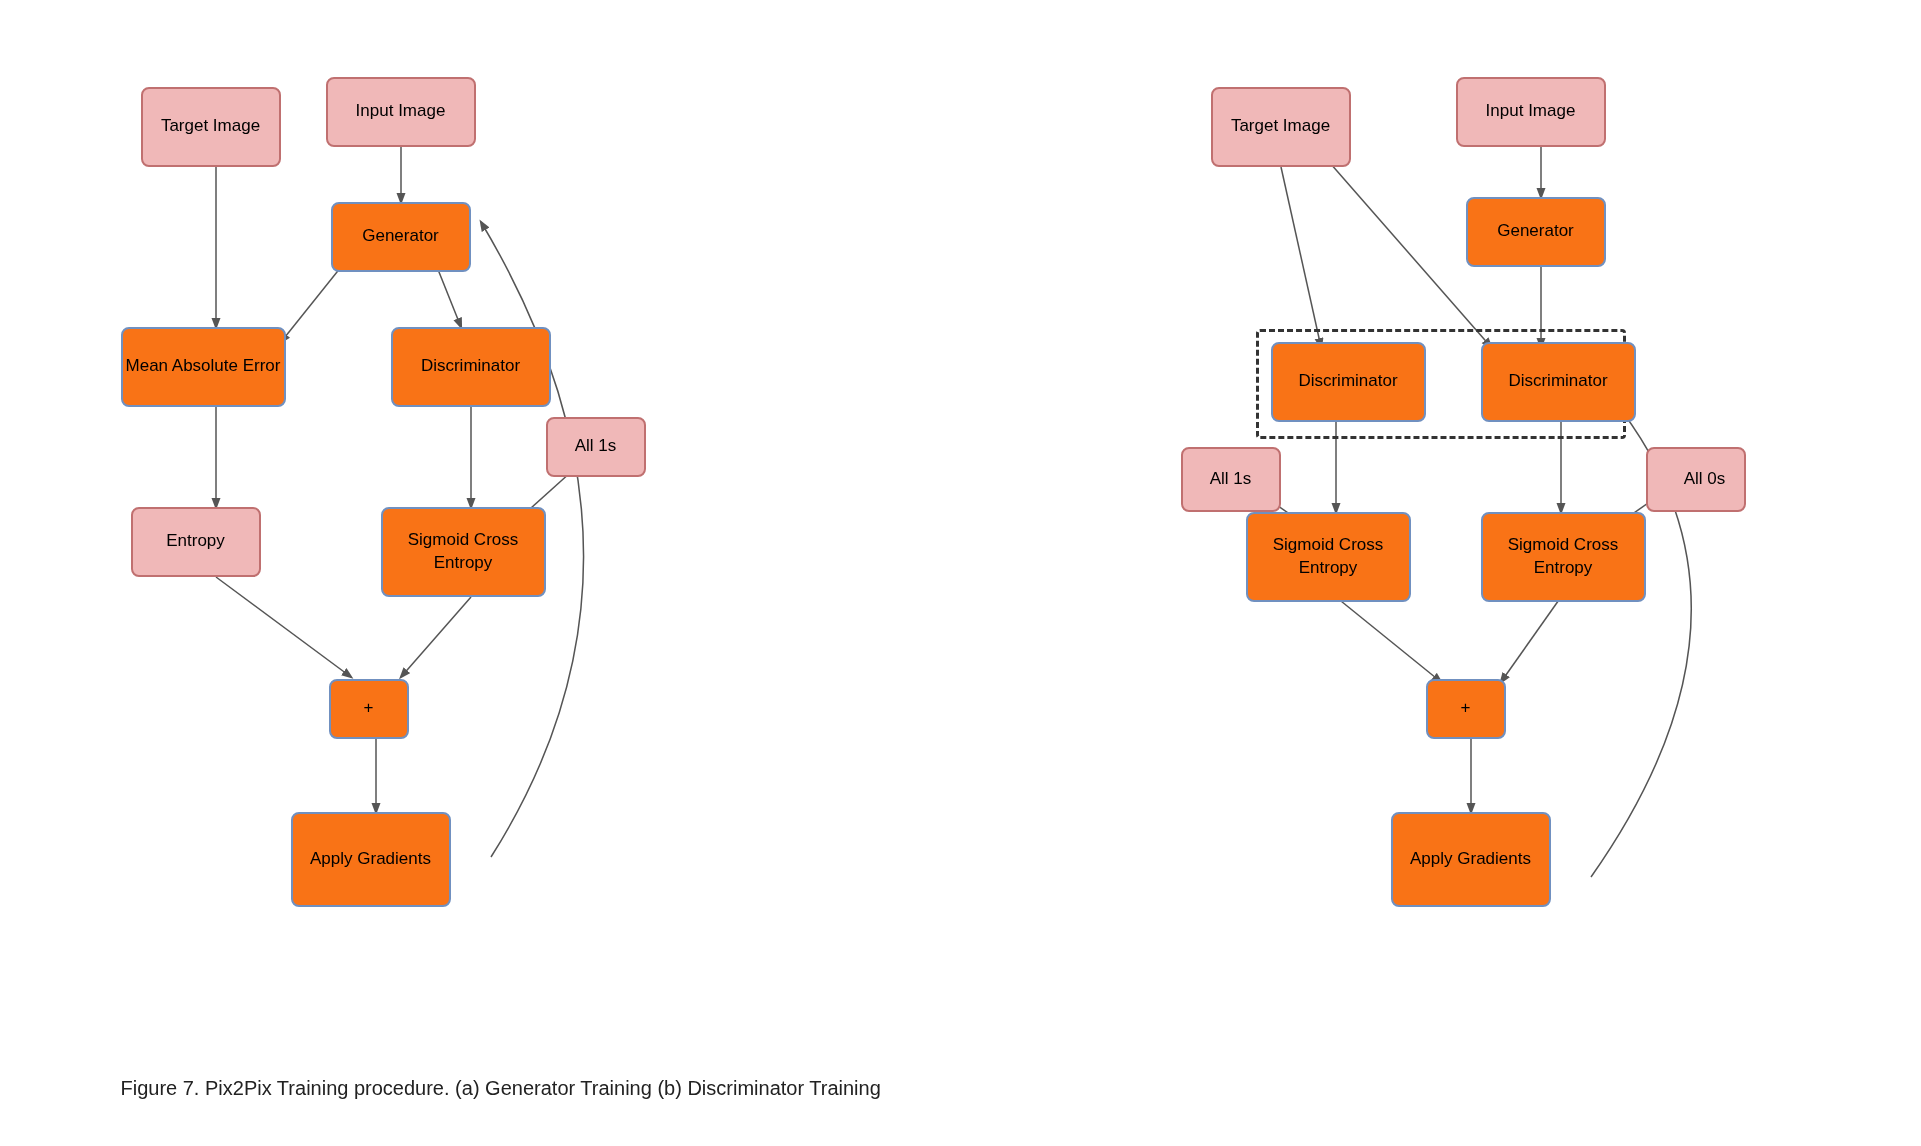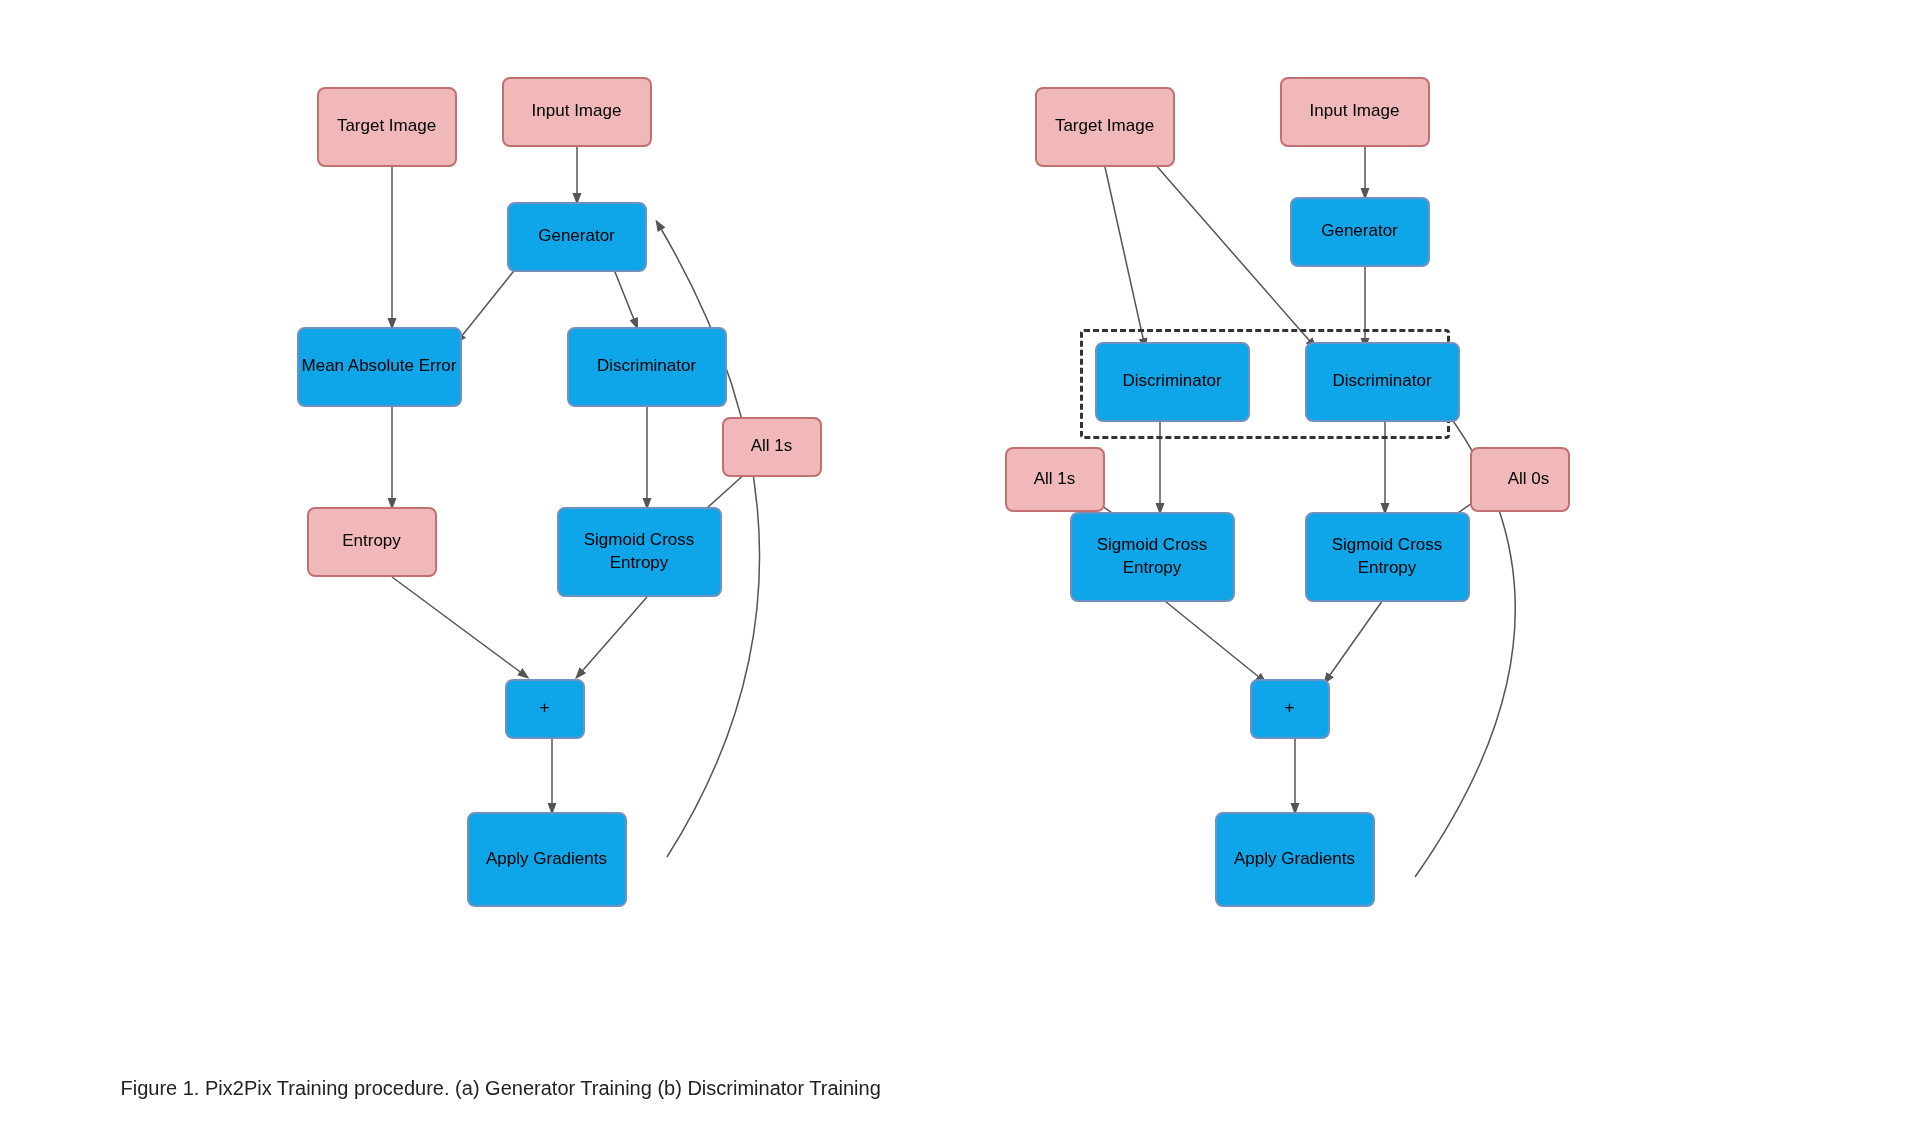--- a/index.html
+++ b/index.html
@@ -17,21 +17,21 @@
       width: 1800px;
       display: flex;
       flex-direction: column;
       align-items: center;
       padding: 30px 0 20px 0;
     }
     .diagrams-row {
       display: flex;
       flex-direction: row;
       align-items: flex-start;
-      justify-content: center;
+      justify-content: space-between;
       width: 100%;
       gap: 48px;
     }
     .diagram {
       position: relative;
       width: 700px;
       height: 1000px;
     }
     .node {
       position: absolute;
@@ -42,21 +42,21 @@
       font-size: 17px;
       line-height: 1.3;
       border-radius: 8px;
       border: 2px solid #888;
     }
     .node-pink {
       background: #f0b8b8;
       border-color: #c07070;
     }
     .node-blue {
-      background: #0ea5e9;
+      background: #f97316;
       border-color: #7090c0;
     }
     svg.arrows {
       position: absolute;
       top: 0; left: 0;
       width: 100%;
       height: 100%;
       pointer-events: none;
       overflow: visible;
     }
@@ -237,15 +237,15 @@
 
       <div class="node node-blue" style="left:230px; top:755px; width:160px; height:95px;">
         <span>Apply
 Gradients</span>
       </div>
     </div>
 
   </div>
 
   <div class="caption">
-    <span>Figure 1. Pix2Pix Training procedure. (a) Generator Training (b) Discriminator Training</span>
+    <span>Figure 7. Pix2Pix Training procedure. (a) Generator Training (b) Discriminator Training</span>
   </div>
 </div>
 
 </body></html>

